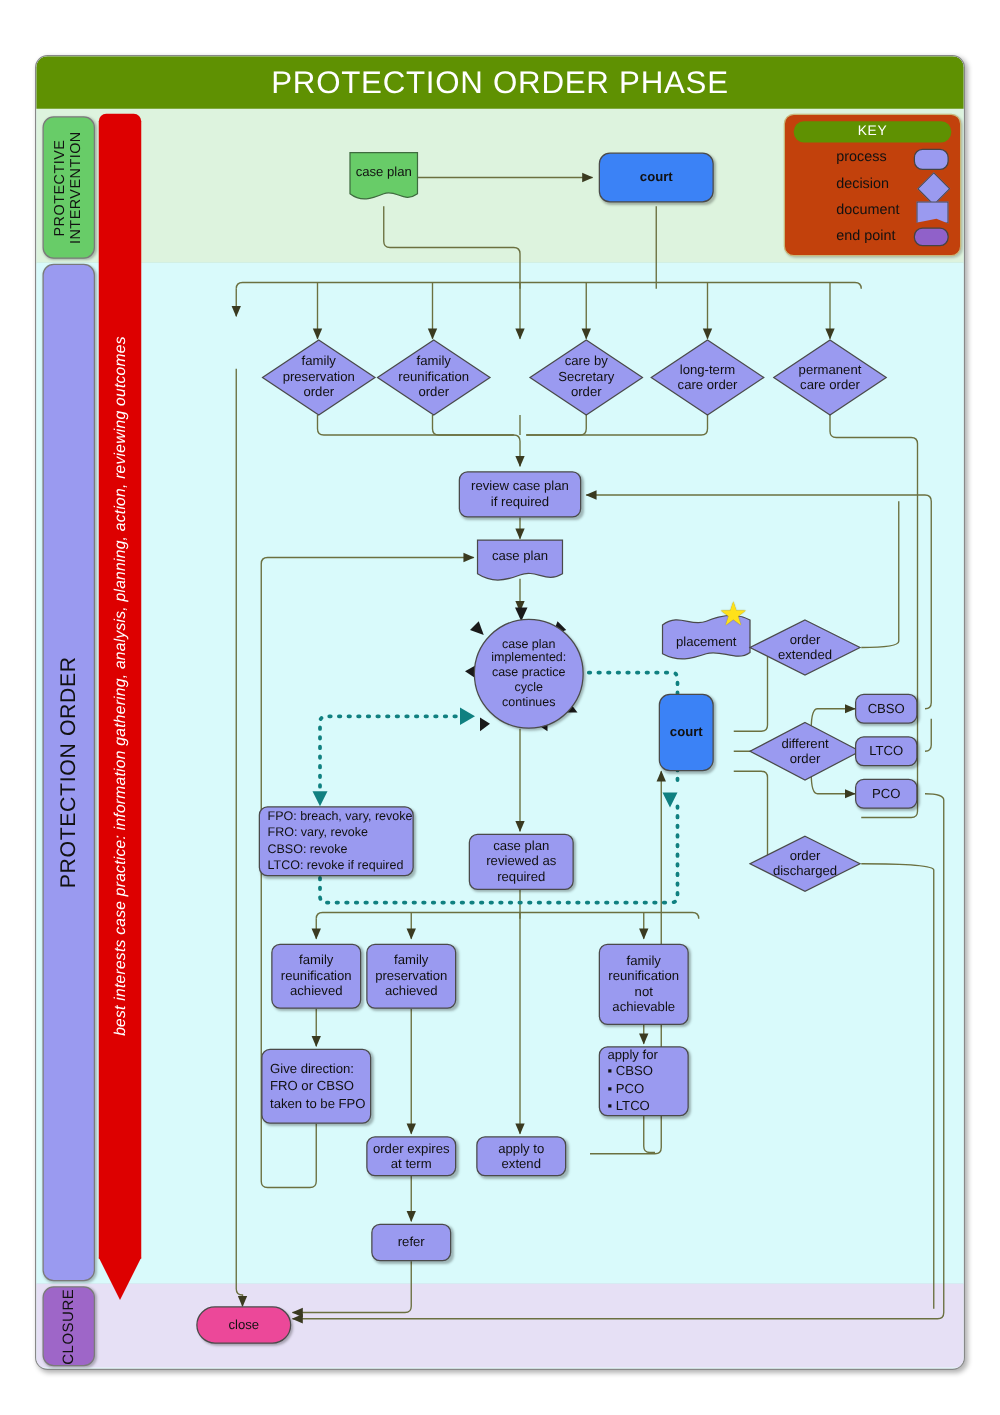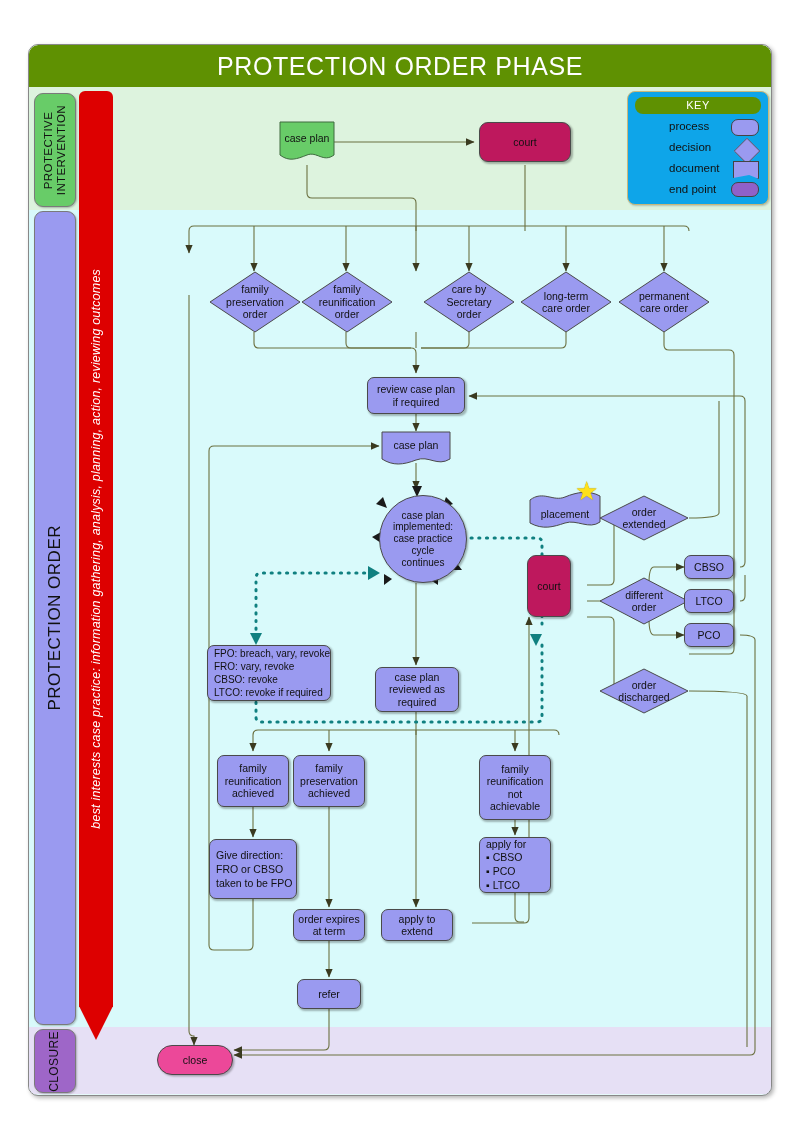--- a/index.html
+++ b/index.html
@@ -34,38 +34,38 @@
   
   .redarrow{position:absolute;left:50px;top:46px;width:34px;height:950px;}
   .redarrow .body{position:absolute;left:0;top:0;width:34px;height:916px;background:#dd0000;border-radius:6px 6px 0 0;}
   .redarrow .tip{position:absolute;left:0;top:915px;width:0;height:0;border-left:17px solid transparent;
                  border-right:17px solid transparent;border-top:34px solid #dd0000;}
   .redarrow .txt{position:absolute;left:0;top:0;width:34px;height:916px;display:flex;align-items:center;justify-content:center;}
   .redarrow .txt span{writing-mode:vertical-rl;transform:rotate(180deg);color:#fff;font-style:italic;font-size:12.5px;
                       white-space:nowrap;letter-spacing:.2px;}
 
   
-  .key{position:absolute;left:598px;top:46px;width:140px;height:112px;background:#0ea5e9;border:1px solid #c9b87a;
+  .key{position:absolute;left:598px;top:46px;width:140px;height:112px;background:#c2410c;border:1px solid #c9b87a;
        border-radius:8px;box-shadow:1px 1px 2px rgba(0,0,0,.2);}
   .key-hdr{position:absolute;left:7px;top:5px;width:126px;height:17px;background:#5f9102;border-radius:8px;
            color:#fff;font-size:11px;text-align:center;line-height:17px;letter-spacing:.5px;}
   .key-row{position:absolute;left:9px;width:124px;height:20px;}
   .key-row .lab{position:absolute;left:0;top:2px;font-size:11.5px;color:#111;padding-left:32px;}
   .key-row .sw{position:absolute;right:2px;top:1px;}
   .sw-process{width:26px;height:15px;background:#9a9af0;border:1px solid #444;border-radius:7px;}
   .sw-decision{width:22px;height:22px;background:#9a9af0;border:1px solid #444;transform:rotate(45deg) scale(.78);margin-top:-1px;}
   .sw-doc{width:24px;height:16px;background:#9a9af0;border:1px solid #444;
           clip-path:polygon(0 0,100% 0,100% 100%,62% 78%,0 95%);}
   .sw-end{width:26px;height:13px;background:#9061c9;border:1px solid #444;border-radius:7px;}
 
   
   .node{position:absolute;box-sizing:border-box;display:flex;align-items:center;justify-content:center;
         text-align:center;color:#111;font-size:10.5px;line-height:1.18;border:1px solid #4a4a4a;}
   .proc{background:#9a9af0;border-radius:7px;box-shadow:1.5px 1.5px 2px rgba(0,0,0,.28);}
-  .courtn{background:#be185d;border-radius:9px;box-shadow:1.5px 1.5px 2px rgba(0,0,0,.28);}
+  .courtn{background:#3b82f6;border-radius:9px;box-shadow:1.5px 1.5px 2px rgba(0,0,0,.28);font-weight:bold;}
   .endp{background:#ec4899;border-radius:18px;box-shadow:1.5px 1.5px 2px rgba(0,0,0,.28);}
   .circ{background:#9a9af0;border-radius:50%;box-shadow:1.5px 1.5px 2px rgba(0,0,0,.28);}
   .left{justify-content:flex-start;text-align:left;padding-left:6px;}
 
   .dia{position:absolute;}
   .dia .shape{position:absolute;left:0;top:0;width:100%;height:100%;}
   .dia .lab{position:absolute;left:0;top:0;width:100%;height:100%;display:flex;align-items:center;
             justify-content:center;text-align:center;font-size:10.5px;line-height:1.18;color:#111;}
 
   .docn{position:absolute;}

